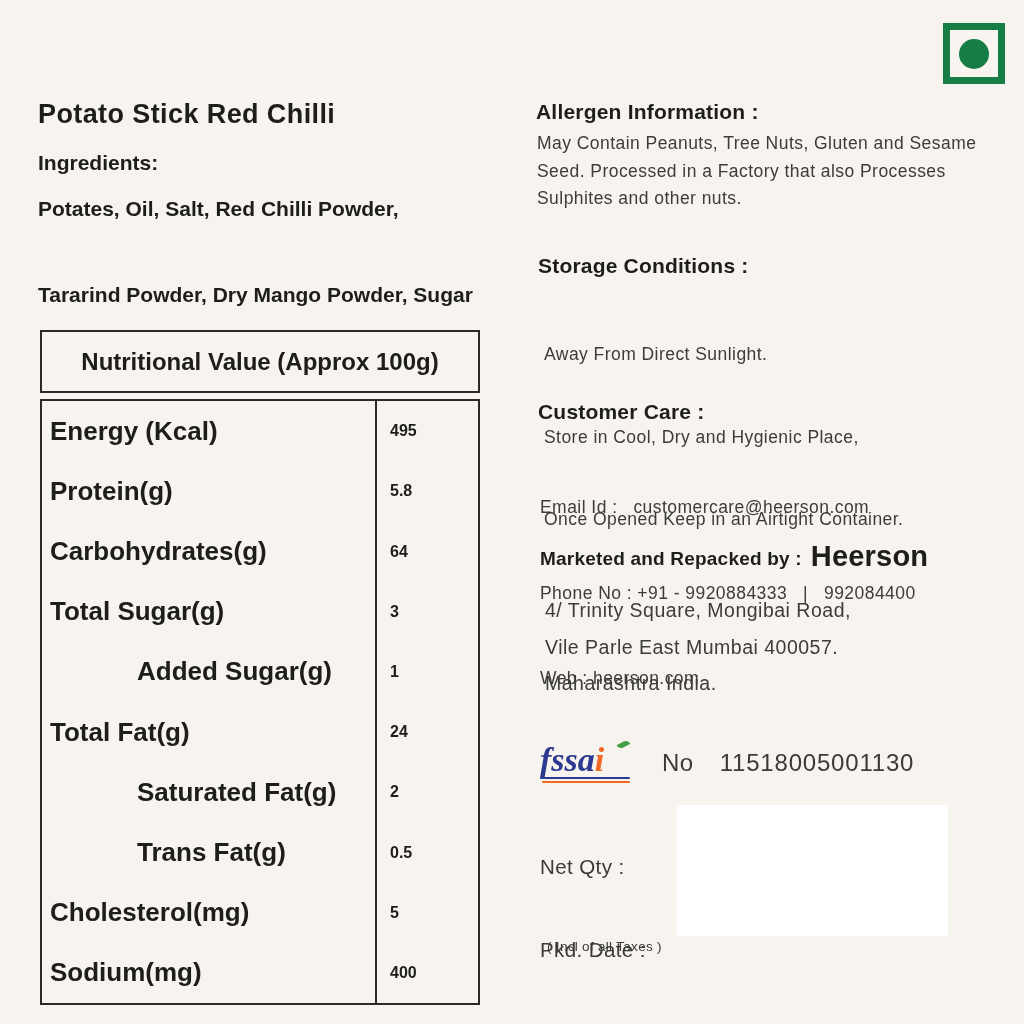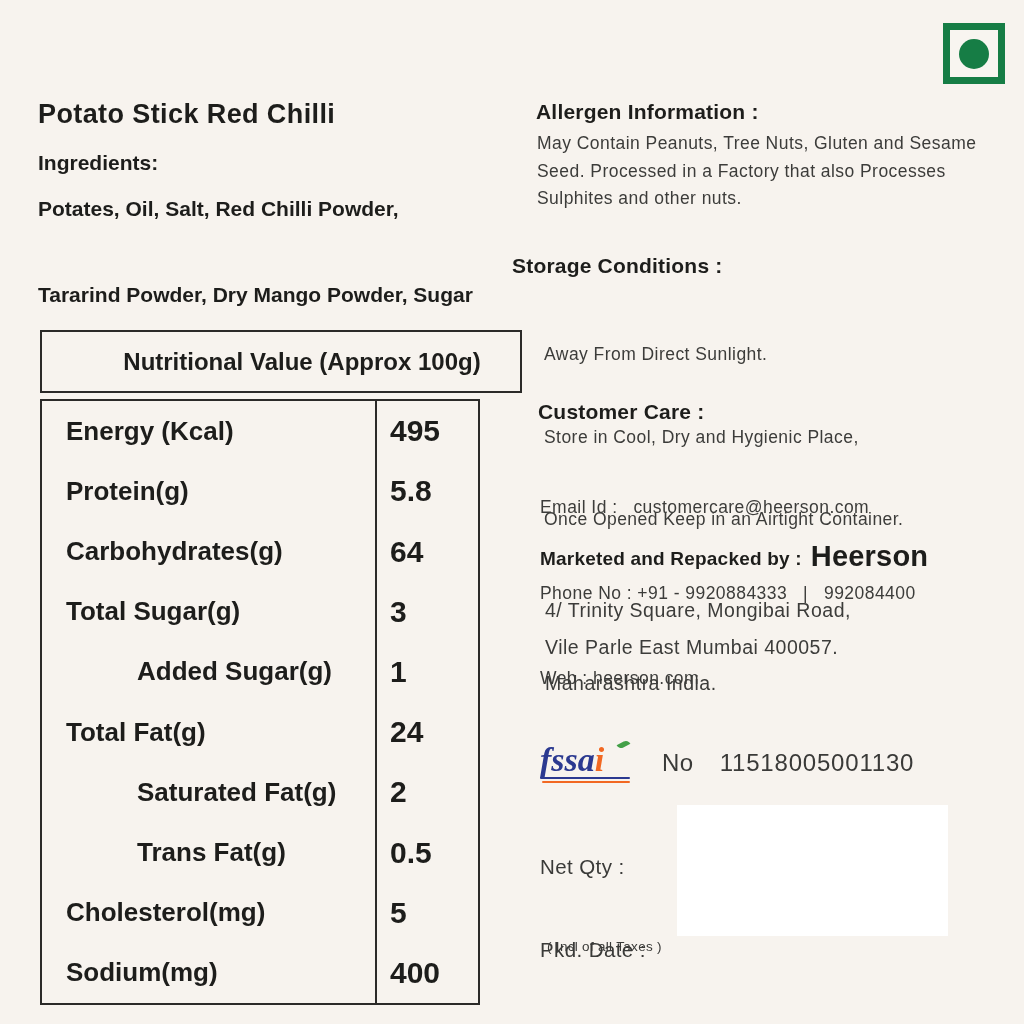--- a/index.html
+++ b/index.html
@@ -26,39 +26,39 @@
   .product-title{left:38px;top:99px;font-size:27px;font-weight:700;letter-spacing:.4px;}
   .ingredients-label{left:38px;top:151px;font-size:21px;font-weight:700;}
   .ingredients-line1{left:38px;top:197px;font-size:21px;font-weight:700;}
   .ingredients-line2{left:38px;top:244px;font-size:21px;font-weight:700;margin-top:39px;}
 
   
   .nv-header{
     left:40px;top:330px;width:436px;height:59px;
     border:2px solid #2b2a28;
     display:flex;align-items:center;justify-content:center;
-    font-size:24px;font-weight:700;padding-left:42px;
+    font-size:24px;font-weight:700;
   }
   .nv-body{
     left:40px;top:399px;width:436px;height:602px;
     border:2px solid #2b2a28;
   }
   .nv-divider{position:absolute;left:333px;top:0;bottom:0;width:2px;background:#2b2a28;}
   .nv-rows{display:flex;flex-direction:column;height:100%;}
   .t-row{flex:1;display:flex;align-items:center;}
-  .t-label{width:333px;padding-left:24px;box-sizing:border-box;font-size:26px;font-weight:700;}
+  .t-label{width:333px;padding-left:8px;box-sizing:border-box;font-size:26px;font-weight:700;}
   .t-row.indent .t-label{padding-left:95px;}
-  .t-value{padding-left:15px;font-size:30px;font-weight:700;}
+  .t-value{padding-left:15px;font-size:16px;font-weight:700;}
 
   
   .sec-h{font-size:21px;font-weight:700;letter-spacing:.2px;}
   .body-txt{font-size:17.5px;color:#3c3c3a;letter-spacing:.45px;line-height:27.5px;white-space:pre;}
   .allergen-h{left:536px;top:100px;}
   .allergen-body{left:537px;top:130px;white-space:normal;width:470px;}
-  .storage-h{left:512px;top:254px;}
+  .storage-h{left:538px;top:254px;}
   .storage-body{left:544px;top:286px;}
   .cc-h{left:538px;top:400px;}
   .cc-body{left:540px;top:436px;line-height:28.5px;}
 
   .marketed{left:540px;top:540px;display:flex;align-items:flex-end;gap:9px;}
   .marketed-label{font-size:19px;font-weight:700;letter-spacing:.2px;padding-bottom:3px;}
   .marketed-brand{font-size:29px;font-weight:700;letter-spacing:.2px;}
 
   .address{left:545px;top:592px;font-size:19.5px;color:#3c3c3a;letter-spacing:.5px;line-height:36.5px;}
 

